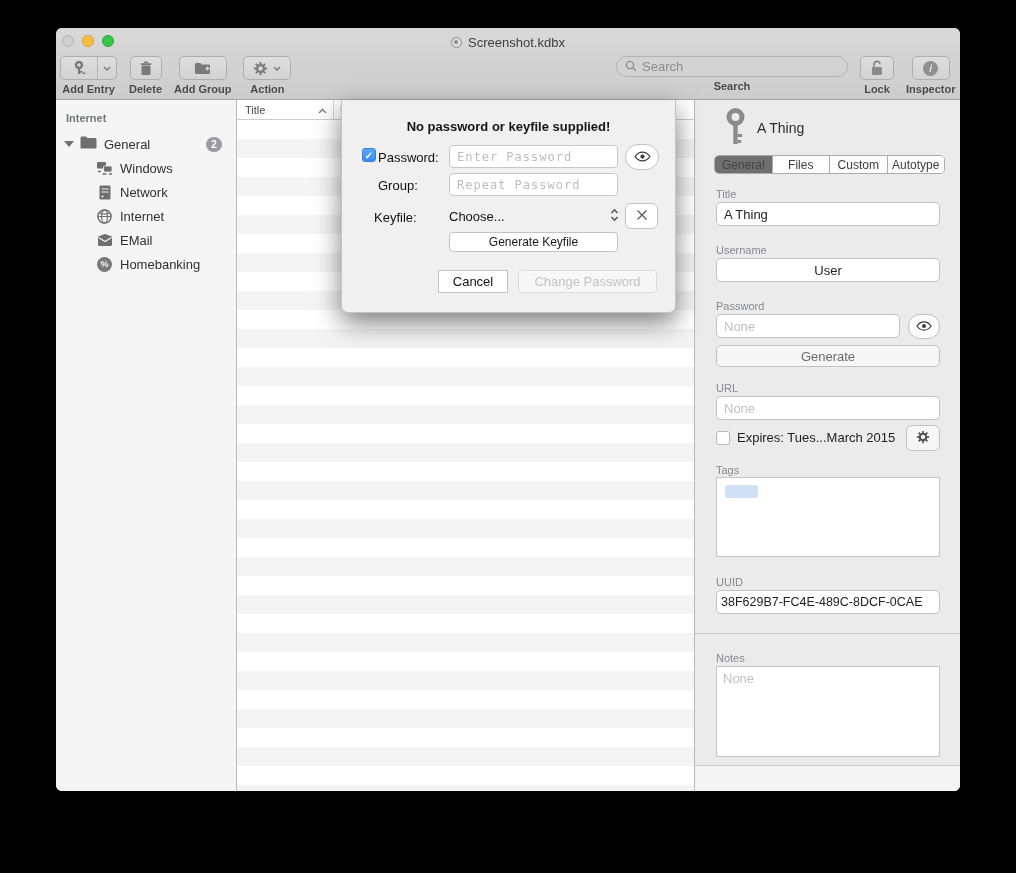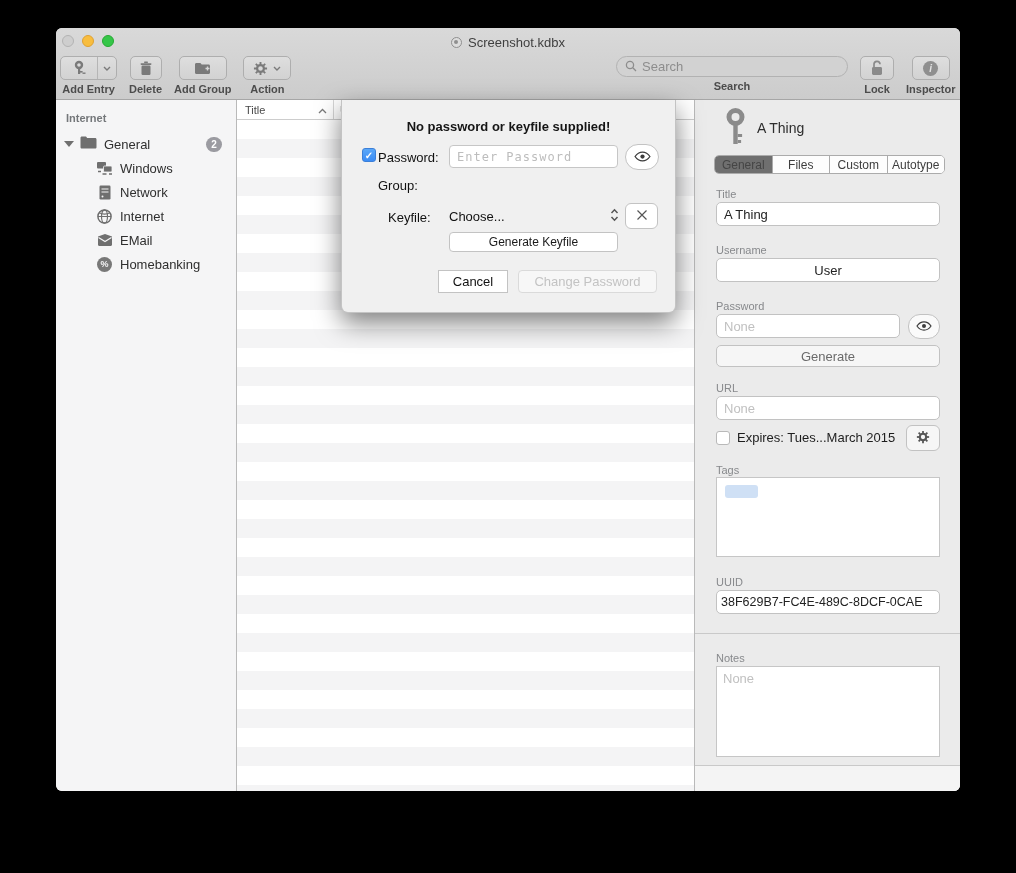--- a/index.html
+++ b/index.html
@@ -396,22 +396,23 @@
     <div class="d-eye">
       <span>
         <svg width="17" height="11" viewBox="0 0 24 14">
             <path d="M1.5 7C4.5 2.5 8 .8 12 .8S19.5 2.5 22.5 7c-3 4.5-6.5 6.2-10.5 6.2S4.5 11.5 1.5 7z" fill="none" stroke="#3c3c3c" stroke-width="1.8"></path>
             <circle cx="12" cy="7" r="3" fill="#3c3c3c"></circle>
           </svg>
       </span>
     </div>
 
     <div class="d-label" style="left:36px; top:78px;">Group:</div>
-
-    <div class="d-label" style="left:46px; top:110px;">Keyfile:</div>
+    <input class="d-input" style="top: 73px;" placeholder="Repeat Password">
+
+    <div class="d-label" style="left:32px; top:110px;">Keyfile:</div>
     <div class="d-popup">
       <span>Choose...</span>
       <span>
         <svg width="9" height="14" viewBox="0 0 9 14">
             <path d="M1.5 5L4.5 1.8 7.5 5" fill="none" stroke="#555" stroke-width="1.5"></path>
             <path d="M1.5 9l3 3.2 3-3.2" fill="none" stroke="#555" stroke-width="1.5"></path>
           </svg>
       </span>
     </div>
     <div class="d-x">

